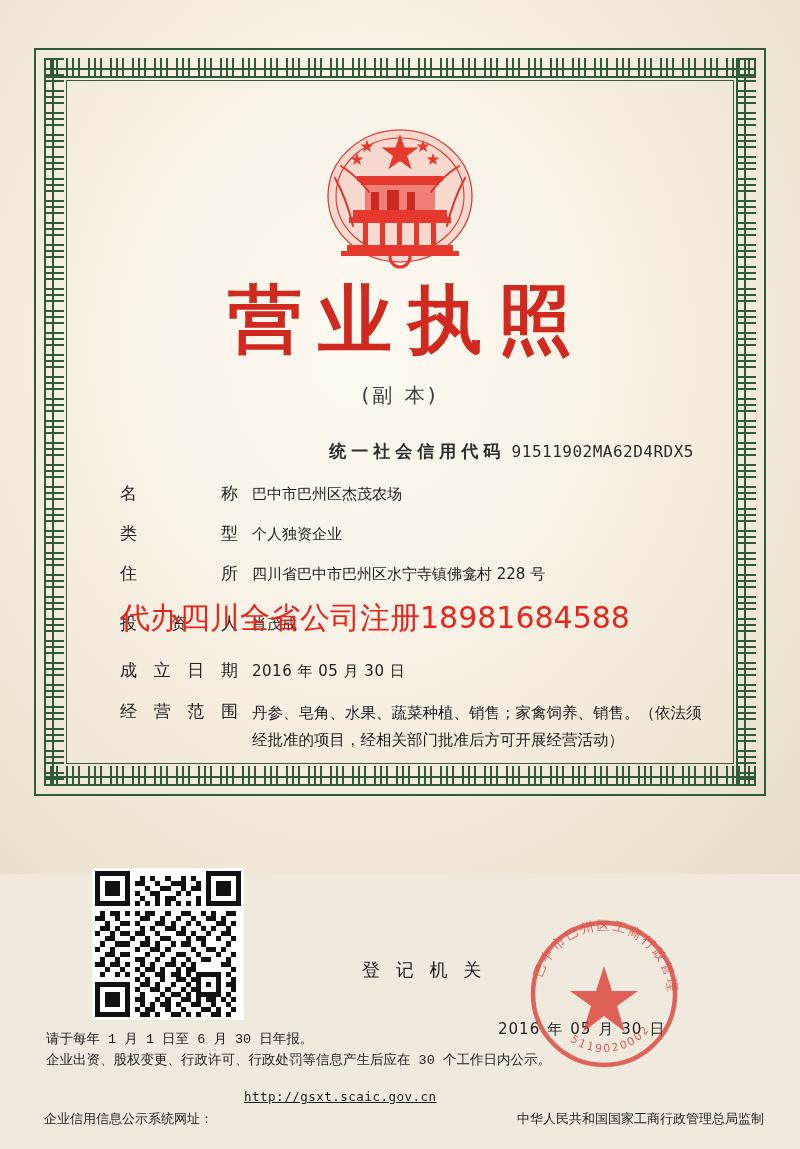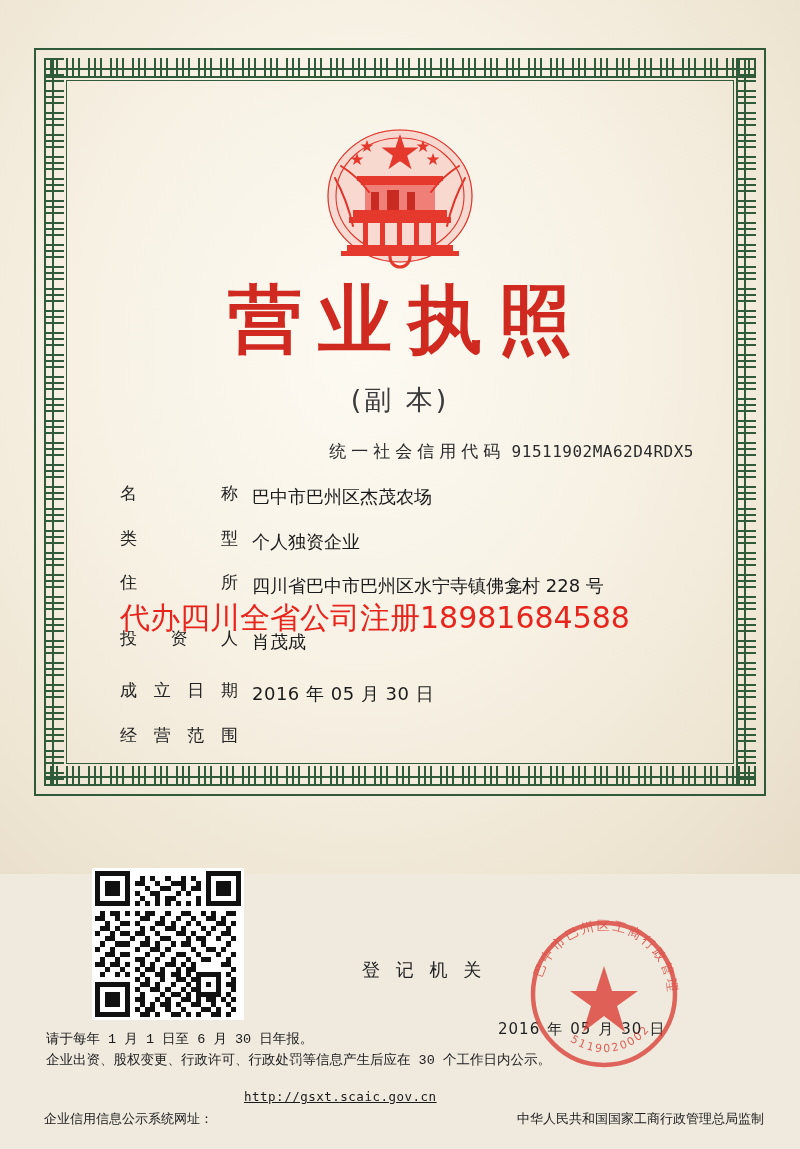--- a/index.html
+++ b/index.html
@@ -98,35 +98,35 @@
     color: #d02a20;
     text-indent: 16px;
     line-height: 1;
   }
   .subtitle {
     position: absolute;
     left: 0; right: 0;
     top: 382px;
     text-align: center;
     font-family: "DejaVu Sans", sans-serif;
-    font-size: 27px;
+    font-size: 20px;
     color: #3b3b3b;
     letter-spacing: 3px;
   }
   .credit-code {
     position: absolute;
     right: 106px;
     top: 440px;
     font-family: "DejaVu Sans", sans-serif;
     font-size: 17px;
     color: #2a2a2a;
     letter-spacing: 1px;
     white-space: nowrap;
   }
-  .credit-code .cc-label { letter-spacing: 5px; }
+  .credit-code .cc-label { letter-spacing: 5px; font-weight: bold; }
   .credit-code .cc-value { font-family: "DejaVu Sans Mono", monospace; font-size: 16px; letter-spacing: 0.5px; }
 
   
   .fields {
     position: absolute;
     left: 120px;
     right: 96px;
     top: 482px;
   }
   .frow {
@@ -140,21 +140,21 @@
     flex: 0 0 132px;
     font-size: 17px;
     color: #232323;
     display: flex;
     justify-content: space-between;
     padding-right: 14px;
     box-sizing: border-box;
   }
   .flabel span { display: inline-block; }
   .fvalue {
-    font-size: 18px;
+    font-size: 15px;
     color: #1b1b1b;
     line-height: 1.65;
     flex: 1;
   }
   .fvalue.num { font-family: "DejaVu Sans", sans-serif; letter-spacing: 0.5px; }
   .frow.scope { margin-top: 16px; }
   .frow.scope .fvalue { font-size: 15.5px; line-height: 1.75; }
 
   
   .row-name { margin-top: 0px; }
@@ -388,20 +388,21 @@
       <div class="fvalue num">2016 年 05 月 30 日</div>
     </div>
 
     <div class="frow scope">
       <div class="flabel">
         <span>经</span>
         <span>营</span>
         <span>范</span>
         <span>围</span>
       </div>
+      <div class="fvalue">丹参、皂角、水果、蔬菜种植、销售；家禽饲养、销售。（依法须经批准的项目，经相关部门批准后方可开展经营活动）</div>
     </div>
   </div>
 
   <div class="watermark">代办四川全省公司注册18981684588</div>
 
   <div class="qr">
     <svg class="qr-grid" viewBox="0 0 29 29" shape-rendering="crispEdges" aria-hidden="true">
       <rect width="29" height="29" fill="#ffffff"></rect>
       <g fill="#111111">
 

